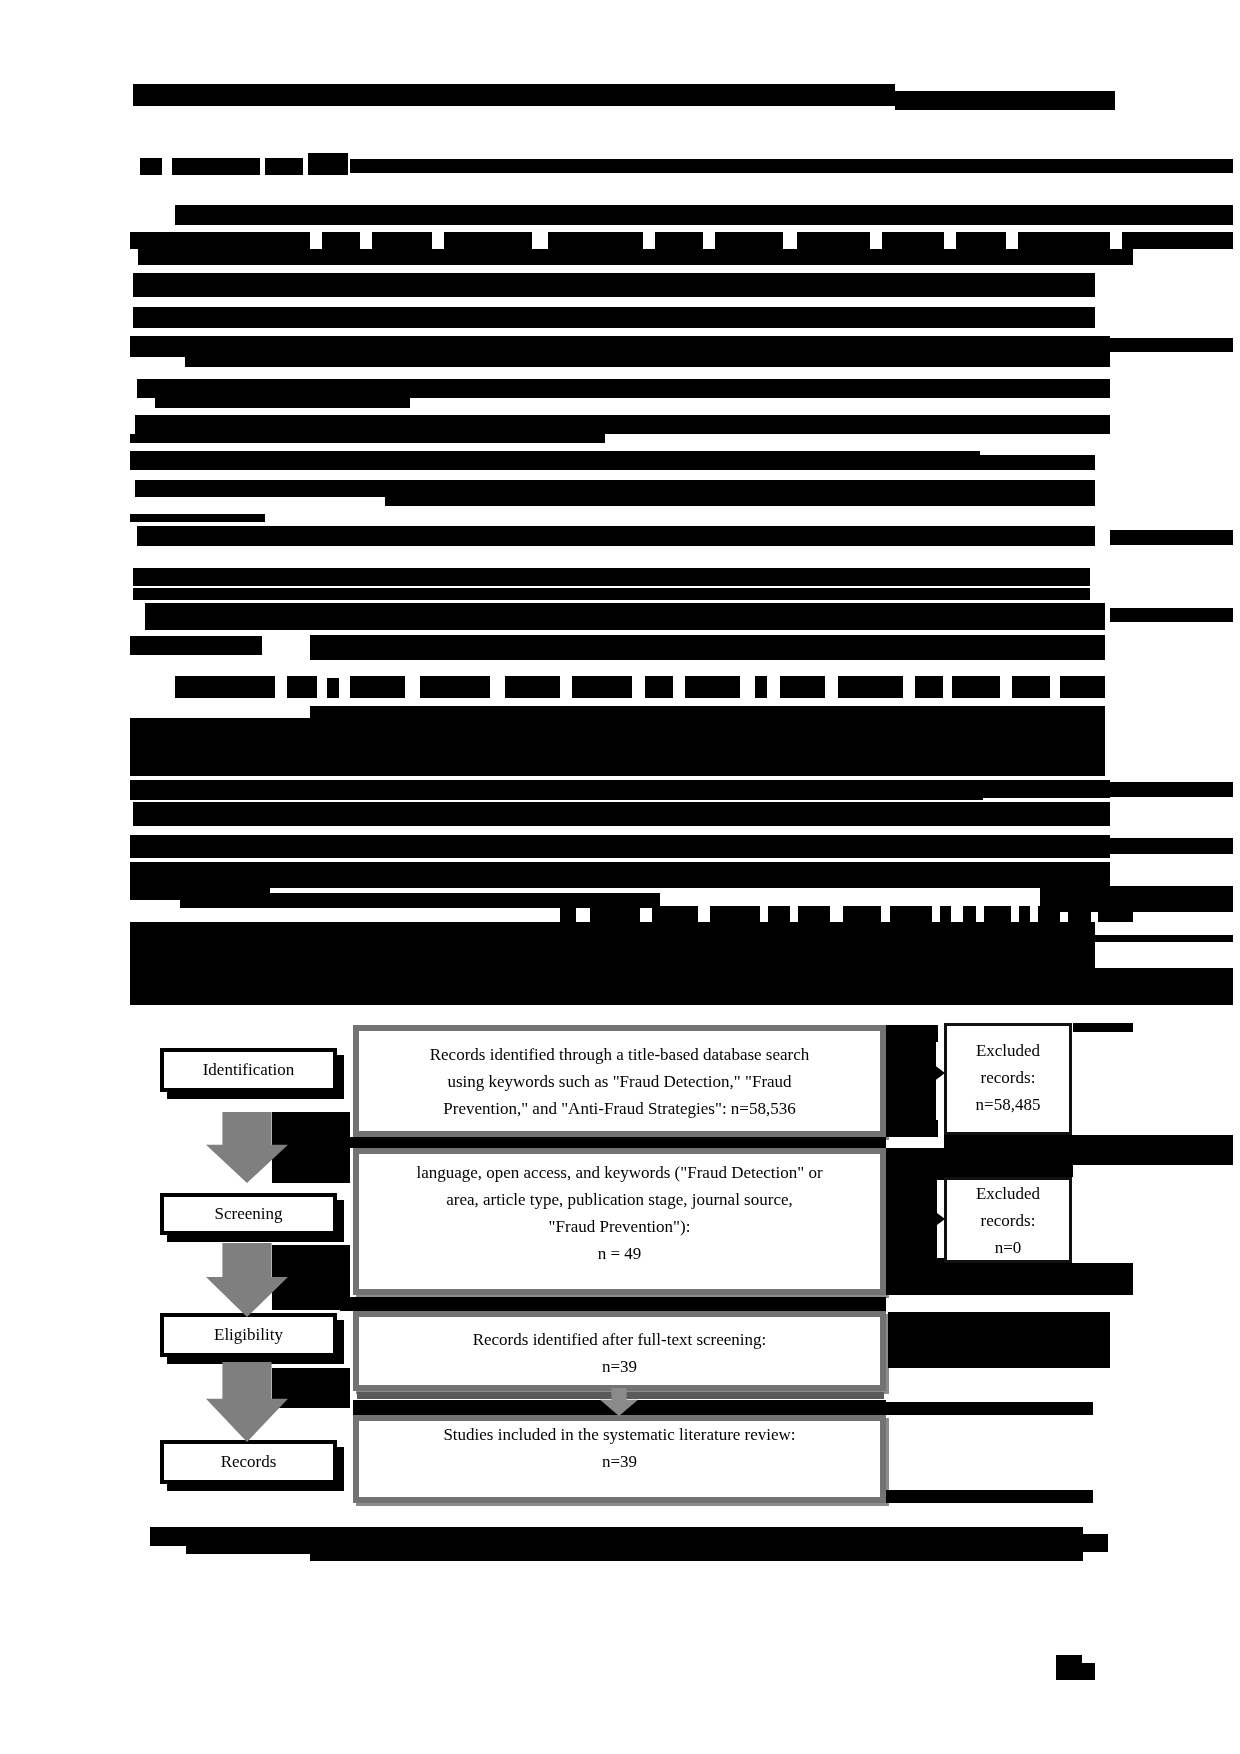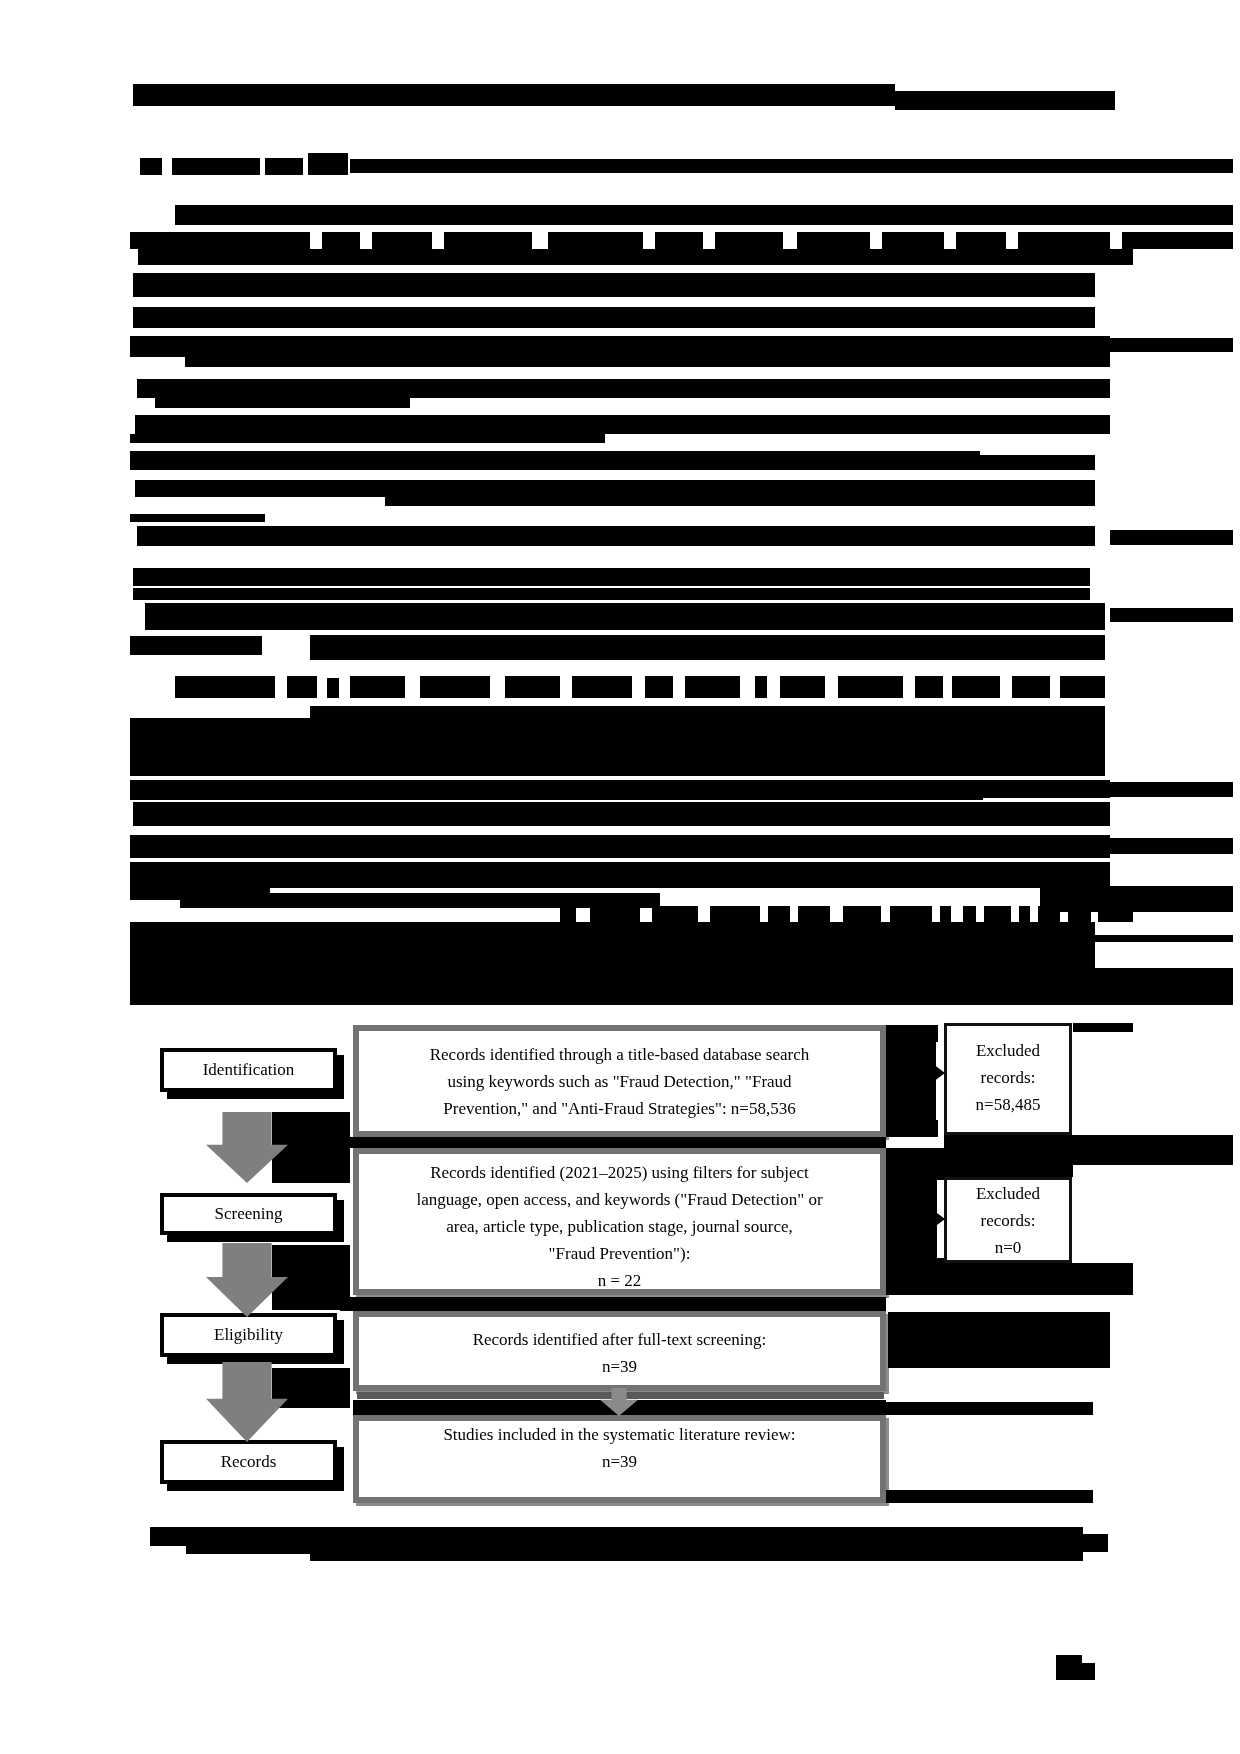--- a/index.html
+++ b/index.html
@@ -201,25 +201,24 @@
     <div class="gray-arrow" style="left:206px;top:1243px;width:82px;height:74px;"></div>
     <div class="gray-arrow" style="left:206px;top:1362px;width:82px;height:80px;"></div>
 
     <div class="flow-box" style="left:353px;top:1025px;width:533px;height:112px;padding-top:10px;">
       <span class="ln">Records identified through a title-based database search</span>
       <span class="ln">using keywords such as "Fraud Detection," "Fraud</span>
       <span class="ln">Prevention," and "Anti-Fraud Strategies": n=58,536</span>
     </div>
 
     <div class="flow-box" style="left:353px;top:1148px;width:533px;height:147px;padding-top:5px;">
-      <span class="ln">Records identified (2021–2025) using filters for subject</span>
       <span class="ln">language, open access, and keywords ("Fraud Detection" or</span>
       <span class="ln">area, article type, publication stage, journal source,</span>
       <span class="ln">"Fraud Prevention"):</span>
-      <span class="ln">n = 22</span>
+      <span class="ln">n = 49</span>
     </div>
 
     <div class="flow-box" style="left:353px;top:1311px;width:533px;height:80px;padding-top:9px;">
       <span class="ln">Records identified after full-text screening:</span>
       <span class="ln">n=39</span>
     </div>
 
     <div class="flow-box" style="left:353px;top:1415px;width:533px;height:88px;">
       <span class="ln">Studies included in the systematic literature review:</span>
       <span class="ln">n=39</span>

